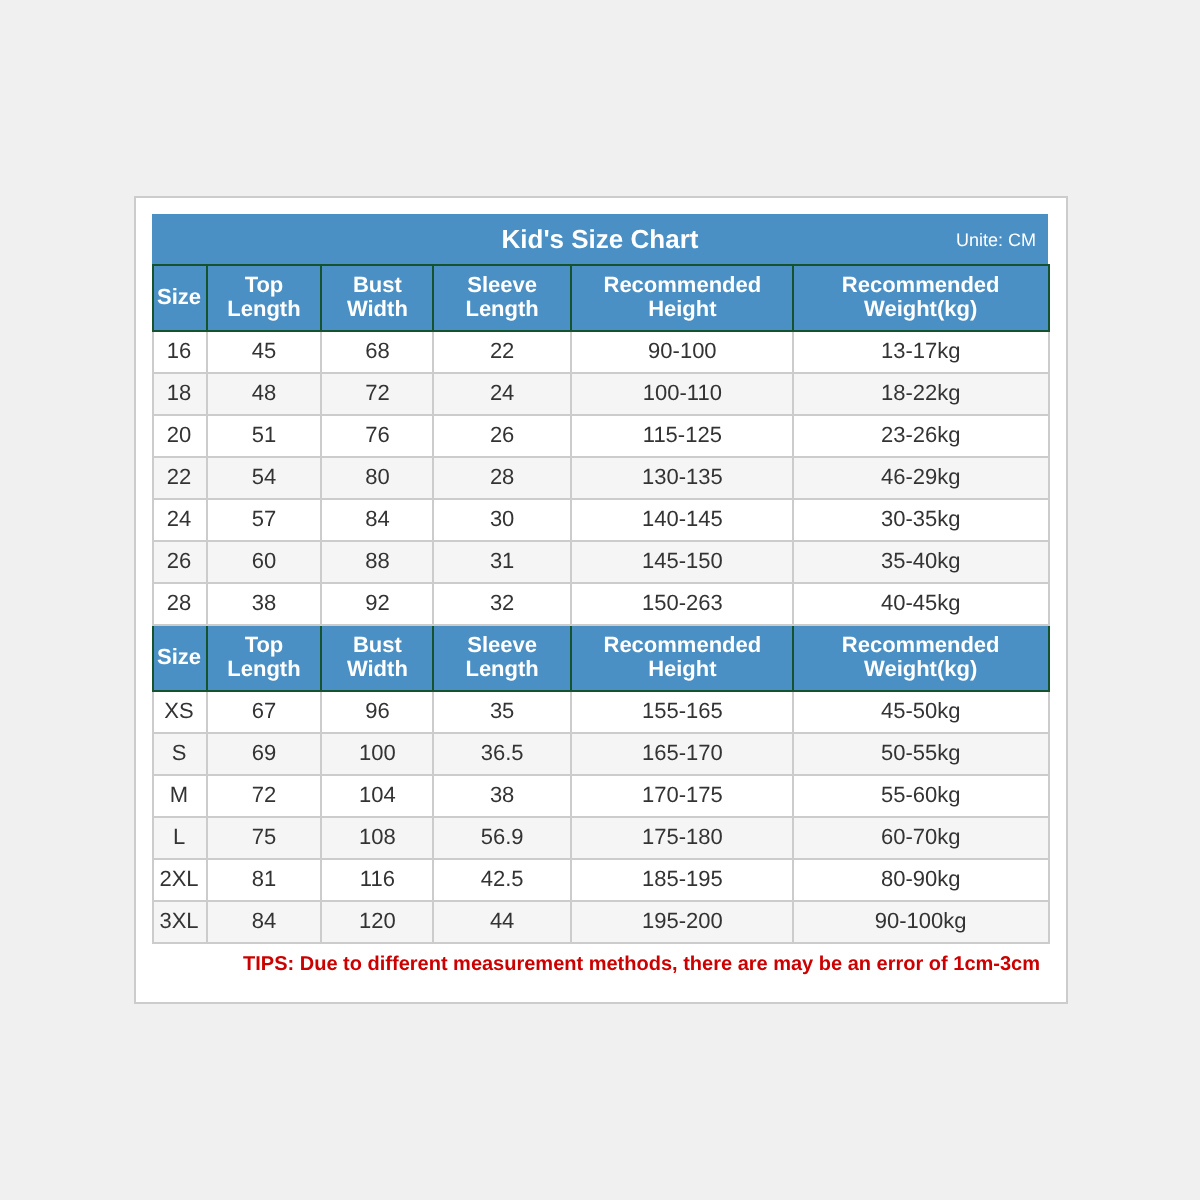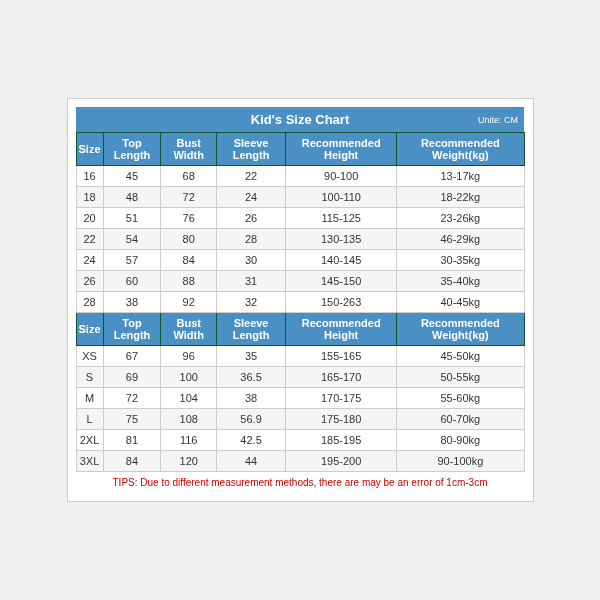--- a/index.html
+++ b/index.html
@@ -52,21 +52,22 @@
     .data-row:nth-child(even) td {
       background: #f5f5f5;
     }
     .bold-col {
       font-weight: normal;
     }
     .tips-row td {
       color: #cc0000;
       font-size: 10px;
       padding: 5px 4px;
-      text-align: center;
+      text-align: right;
+      font-weight: bold;
     }
     .section-title-cell {
       position: relative;
     }
     .unit-text {
       font-size: 9px;
       font-weight: normal;
       position: absolute;
       right: 6px;
       top: 50%;

